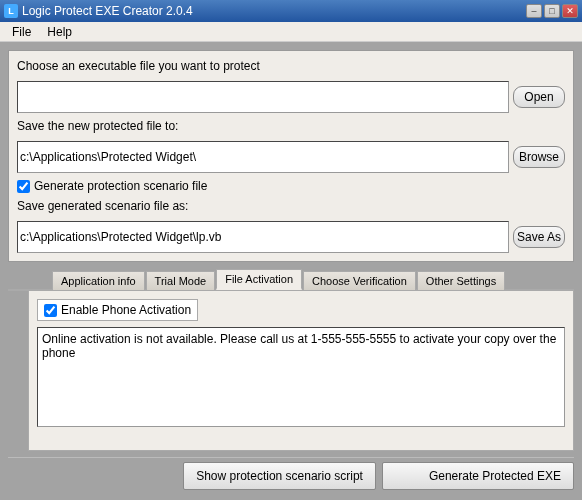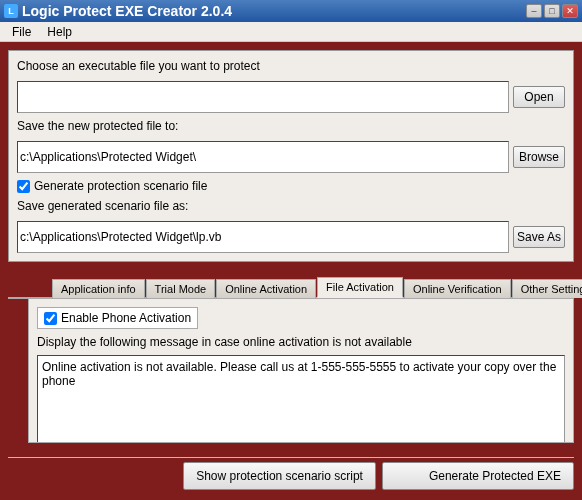--- a/index.html
+++ b/index.html
@@ -32,22 +32,22 @@
       width: 14px;
       height: 14px;
       background: #4af;
       border-radius: 2px;
       display: flex; align-items:center; justify-content:center;
       font-size: 9px;
       color: white;
       font-weight: bold;
     }
     .title-bar-title {
-      font-size: 14px;
-      font-weight: bold;
+      font-size: 12px;
+      font-weight: normal;
     }
     .title-bar-controls {
       display: flex;
       gap: 2px;
     }
     .tb-btn {
       width: 16px;
       height: 14px;
       border: 1px solid #888;
       border-radius: 2px;
@@ -70,26 +70,26 @@
     }
     .menu-item {
       padding: 2px 8px;
       font-size: 12px;
       cursor: pointer;
       color: #000;
     }
 
     
     .window-content {
-      background: #7f1d1d;
+      background: #a3a3a3;
       padding: 8px;
       height: calc(500px - 42px);
       display: flex;
       flex-direction: column;
-      gap: 12px;
+      gap: 4px;
     }
 
     
     .group-top {
       border: 1px solid #999;
       background: #f0ede8;
       padding: 8px;
       display: flex;
       flex-direction: column;
       gap: 6px;
@@ -109,21 +109,21 @@
       height: 32px;
       border: 1px inset #999;
       background: white;
       padding: 0 2px;
       font-size: 12px;
     }
     .btn-browse {
       width: 52px;
       height: 22px;
       border: 1px solid #888;
-      border-radius: 2px;
+      border-radius: 9px;
       background: linear-gradient(to bottom, #f8f8f8, #ddd);
       font-size: 12px;
       cursor: pointer;
       color: #000;
     }
 
     .checkbox-row {
       display: flex;
       align-items: center;
       gap: 4px;
@@ -274,40 +274,36 @@
   </div>
 
   <div class="tabs-section">
     <div class="tabs-bar">
       <div class="tab">
         <span>Application info</span>
       </div>
       <div class="tab">
         <span>Trial Mode</span>
       </div>
-      <div class="tab">
-        <span>Online Activation</span>
-      </div>
       <div class="tab active">
         <span>File Activation</span>
       </div>
       <div class="tab">
-        <span>Online Verification</span>
+        <span>Choose Verification</span>
       </div>
       <div class="tab">
         <span>Other Settings</span>
       </div>
     </div>
 
     <div class="tab-content">
       <div class="enable-row">
         <input type="checkbox" checked="" id="enablePhone" style="">
         <label for="enablePhone">Enable Phone Activation</label>
       </div>
-      <div class="message-label">Display the following message in case online activation is not available</div>
       <textarea class="message-textarea" style="height: 100px; flex: 0 0 auto;">Online activation is not available. Please call us at 1-555-555-5555 to activate your copy over the phone</textarea>
     </div>
   </div>
 
   <div class="bottom-bar">
     <button class="btn-bottom">Show protection scenario script</button>
     <button class="btn-bottom primary">Generate Protected EXE</button>
   </div>
 
 </div>

